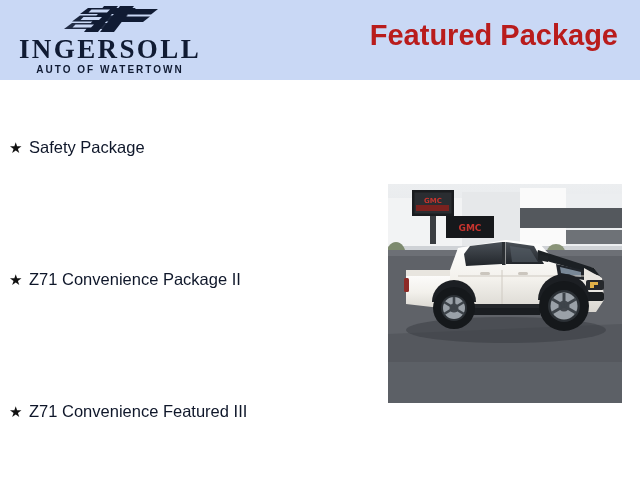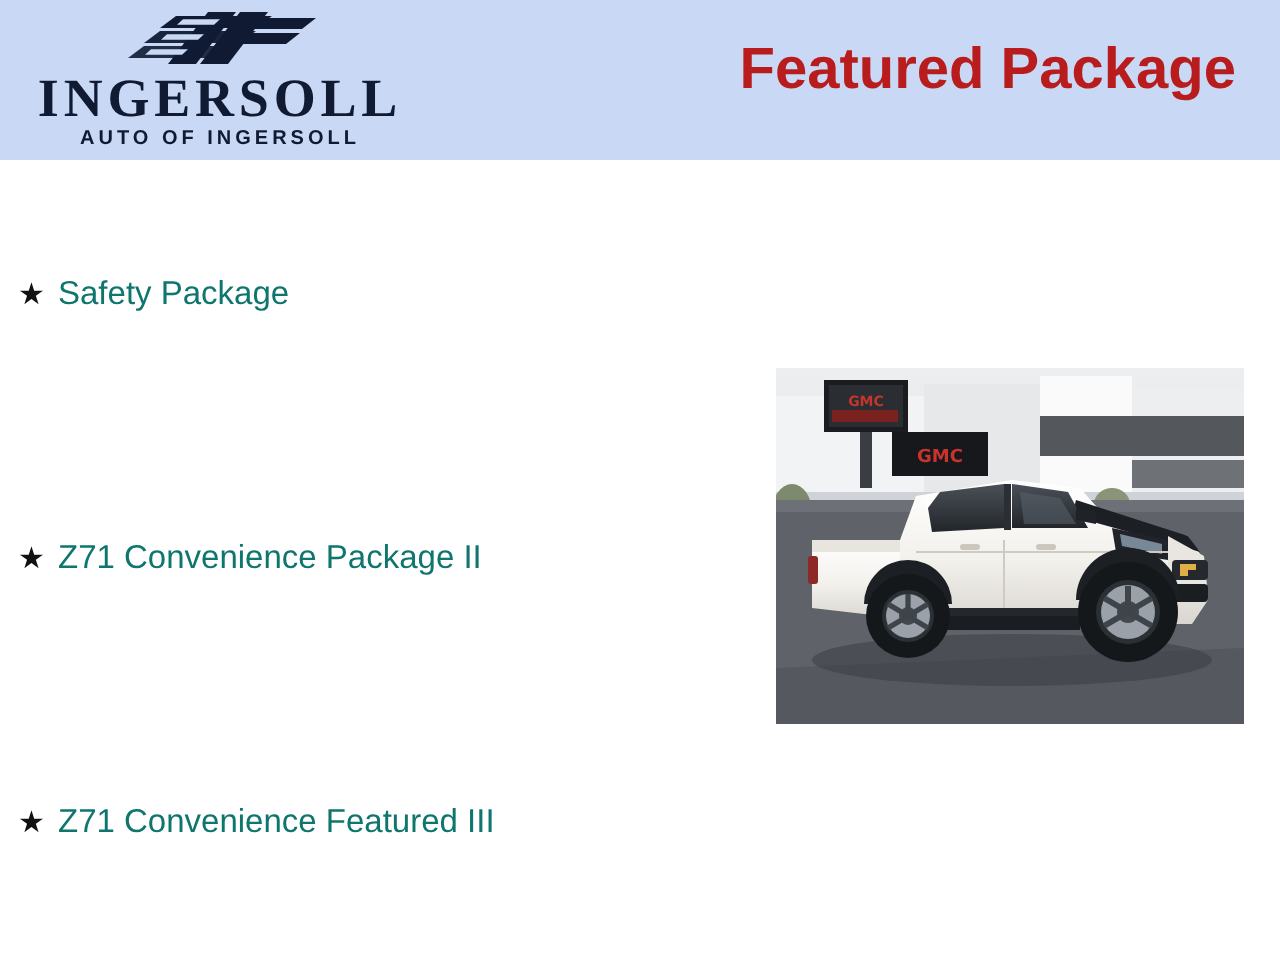--- a/index.html
+++ b/index.html
@@ -112,31 +112,31 @@
     width: 20px;
     font-size: 15px;
     color: #111111;
     line-height: 20px;
   }
 
   .feature-label {
     display: inline-block;
     font-family: "Liberation Sans", sans-serif;
     font-size: 16.5px;
-    color: #0f766e;
+    color: #0f172a;
     line-height: 20px;
   }
 
   
   .vehicle-photo {
     position: absolute;
     left: 388px;
     top: 184px;
     width: 234px;
-    height: 178px;
+    height: 219px;
     overflow: hidden;
     background: #5c6066;
   }
 
   .vehicle-photo svg {
     display: block;
     width: 234px;
     height: 178px;
   }
 </style>
@@ -161,21 +161,21 @@
         <g fill="#c9d8f5">
           <path d="M33.5 4.6 L52 4.6 L49 7.4 L30.5 7.4 Z"></path>
           <path d="M25.5 12.1 L44 12.1 L41 14.9 L22.5 14.9 Z"></path>
           <path d="M17.5 19.6 L36 19.6 L33 22.4 L14.5 22.4 Z"></path>
         </g>
       </svg>
     </span>
 
     <div class="brand-wordmark">INGERSOLL</div>
 
-    <div class="brand-tagline">AUTO OF INGERSOLL</div>
+    <div class="brand-tagline">AUTO OF WATERTOWN</div>
   </div>
 
   <div class="header-title">Featured Package</div>
 </div>
 
 <ul class="feature-list">
 
   <li class="feature-item i0">
     <span class="feature-bullet">★</span>
     <span class="feature-label">Safety Package</span>

